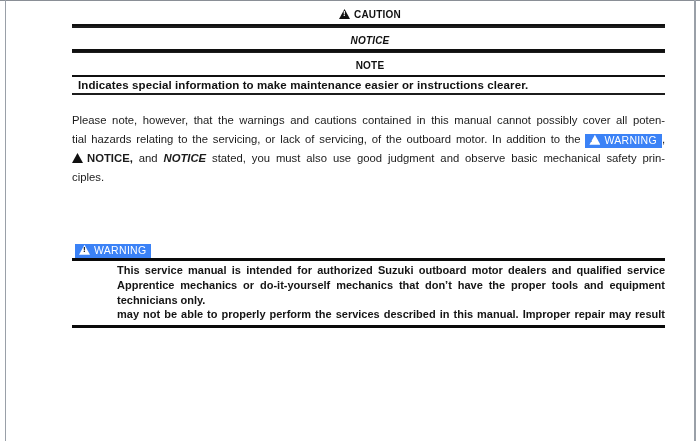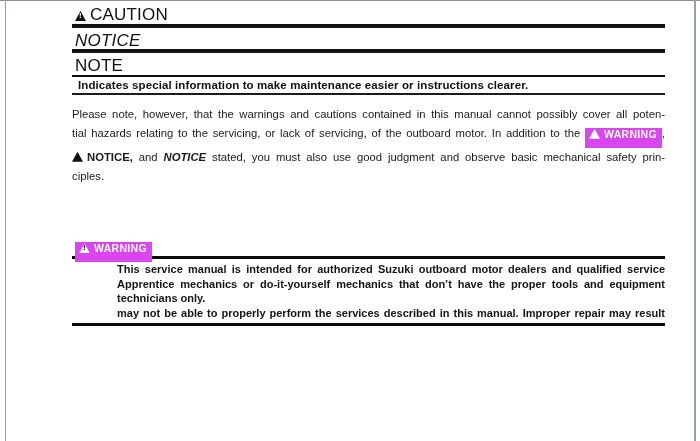--- a/index.html
+++ b/index.html
@@ -21,27 +21,28 @@
   .content {
     position: absolute;
     left: 72px;
     top: 9px;
     width: 593px;
   }
 
   
   .callout { margin-bottom: 7px; }
   .callout-heading {
-    font-size: 17px;
-    font-weight: normal;
+    font-size: 10px;
+    font-weight: bold;
     line-height: 12px;
     height: 12px;
     padding-left: 3px;
     margin-bottom: 2.5px;
     letter-spacing: 0.2px;
+    text-align: center;
   }
   .callout-heading.italic { font-style: italic; }
   .rule-thick { height: 2.5px; background: #101010; }
   .rule-thin  { height: 1.5px; background: #1c1c1c; }
   .callout-body {
     font-size: 11.5px;
     font-weight: bold;
     line-height: 12.5px;
     padding: 2px 0 1.5px 6px;
     letter-spacing: 0.1px;
@@ -65,31 +66,31 @@
     text-align: center;
     color: #ffffff;
     font-size: 8px;
     font-weight: bold;
     line-height: 10px;
   }
   .tri.tri-white { background: #ffffff; }
   .tri.tri-white::after { color: #000000; }
 
   
-  .paragraph { margin-top: 10px; font-size: 11.3px; line-height: 19.3px; color: #1b1b1b; }
+  .paragraph { margin-top: 16px; font-size: 11.3px; line-height: 19.3px; color: #1b1b1b; }
   .para-line { white-space: nowrap; }
   .para-line.justify { text-align: justify; text-align-last: justify; }
   .badge {
     display: inline-block;
-    background: #d946ef;
+    background: #3b82f6;
     color: #ffffff;
-    font-weight: bold;
+    font-weight: normal;
     font-size: 10.5px;
     line-height: 13px;
-    padding: 0 5px 7px 4px;
+    padding: 0 5px 1px 4px;
     vertical-align: -1px;
     letter-spacing: 0.3px;
   }
   .bold { font-weight: bold; }
   .bold-italic { font-weight: bold; font-style: italic; }
 
   
   .warning-block { margin-top: 51px; }
   .warning-badge-row { height: 15px; margin-bottom: 4px; padding-left: 3px; }
   .warning-rule { height: 3px; background: #0a0a0a; }

